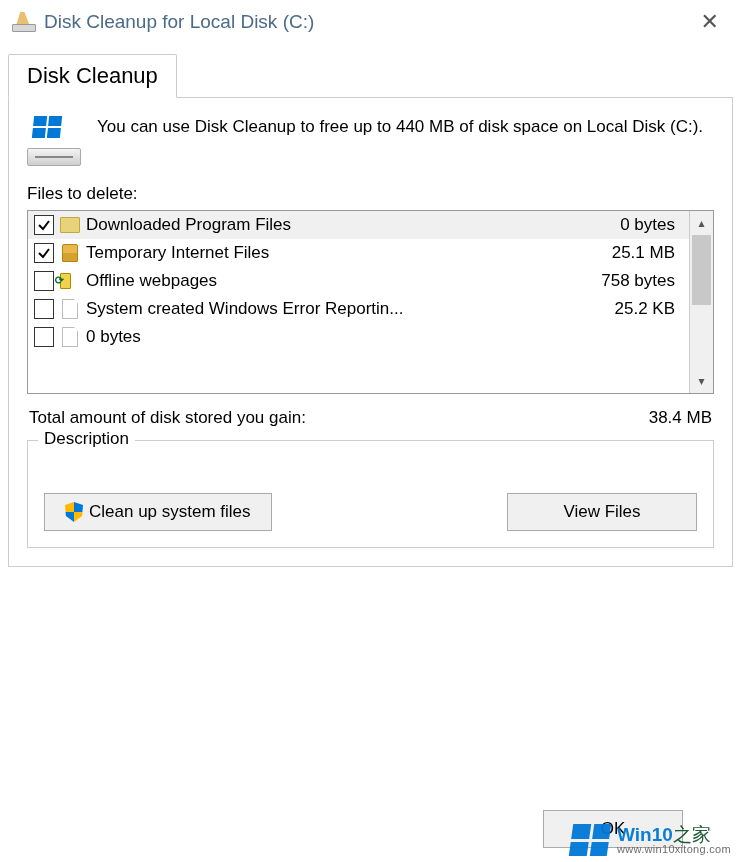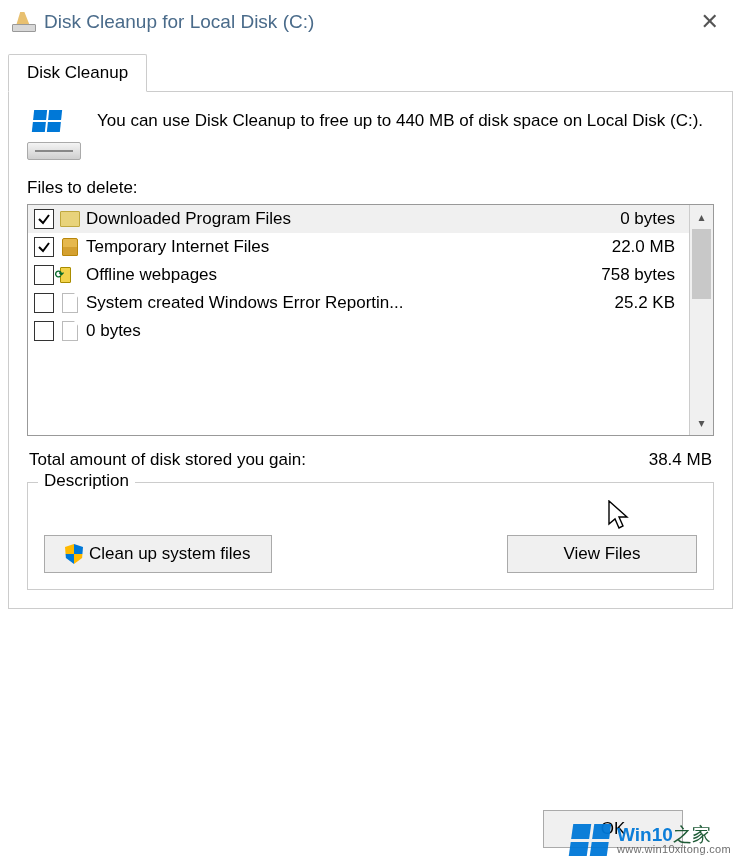--- a/index.html
+++ b/index.html
@@ -43,21 +43,21 @@
   }
   .tab-wrap {
     margin: 10px 8px 0 8px;
   }
   .tab {
     display:inline-block;
     border:1px solid #ccc;
     border-bottom:1px solid #fff;
     background:#fff;
     padding: 8px 18px;
-    font-size:17px;
+    font-size:22px;
     position:relative;
     z-index:2;
     border-radius:2px 2px 0 0;
   }
   .panel {
     border:1px solid #ccc;
     margin: -1px 8px 0 8px;
     padding: 18px 18px 18px 18px;
     position:relative;
     z-index:1;
@@ -76,21 +76,21 @@
     border:1px solid #aaa; border-radius:2px;
   }
   .drive-icon-lg .slot {
     position:absolute; bottom:8px; left:8px; width:38px; height:2px; background:#888;
   }
   .intro-text { font-size:17px; line-height:1.35;}
   .section-label { font-size:17px; margin:10px 0 6px 0;}
   .list-frame {
     display:flex;
     border:1px solid #999;
-    height:232px;
+    height:184px;
   }
   .list-body {
     flex:1;
     overflow:hidden;
   }
   .item-row {
     display:flex;
     align-items:center;
     padding:3px 8px 3px 6px;
     font-size:17px;
@@ -228,21 +228,21 @@
           <span class="item-size">0 bytes</span>
         </div>
         <div class="item-row">
           <span class="chk checked">
             <svg width="14" height="14" viewBox="0 0 14 14">
               <path d="M2 7 L6 11 L12 3" stroke="#000" stroke-width="2" fill="none"></path>
             </svg>
           </span>
           <span class="ficon lock"></span>
           <span class="item-name">Temporary Internet Files</span>
-          <span class="item-size">22.0 MB</span>
+          <span class="item-size">25.1 MB</span>
         </div>
         <div class="item-row">
           <span class="chk"></span>
           <span class="ficon web"></span>
           <span class="item-name">Offline webpages</span>
           <span class="item-size">758 bytes</span>
         </div>
         <div class="item-row">
           <span class="chk"></span>
           <span class="ficon file"></span>

